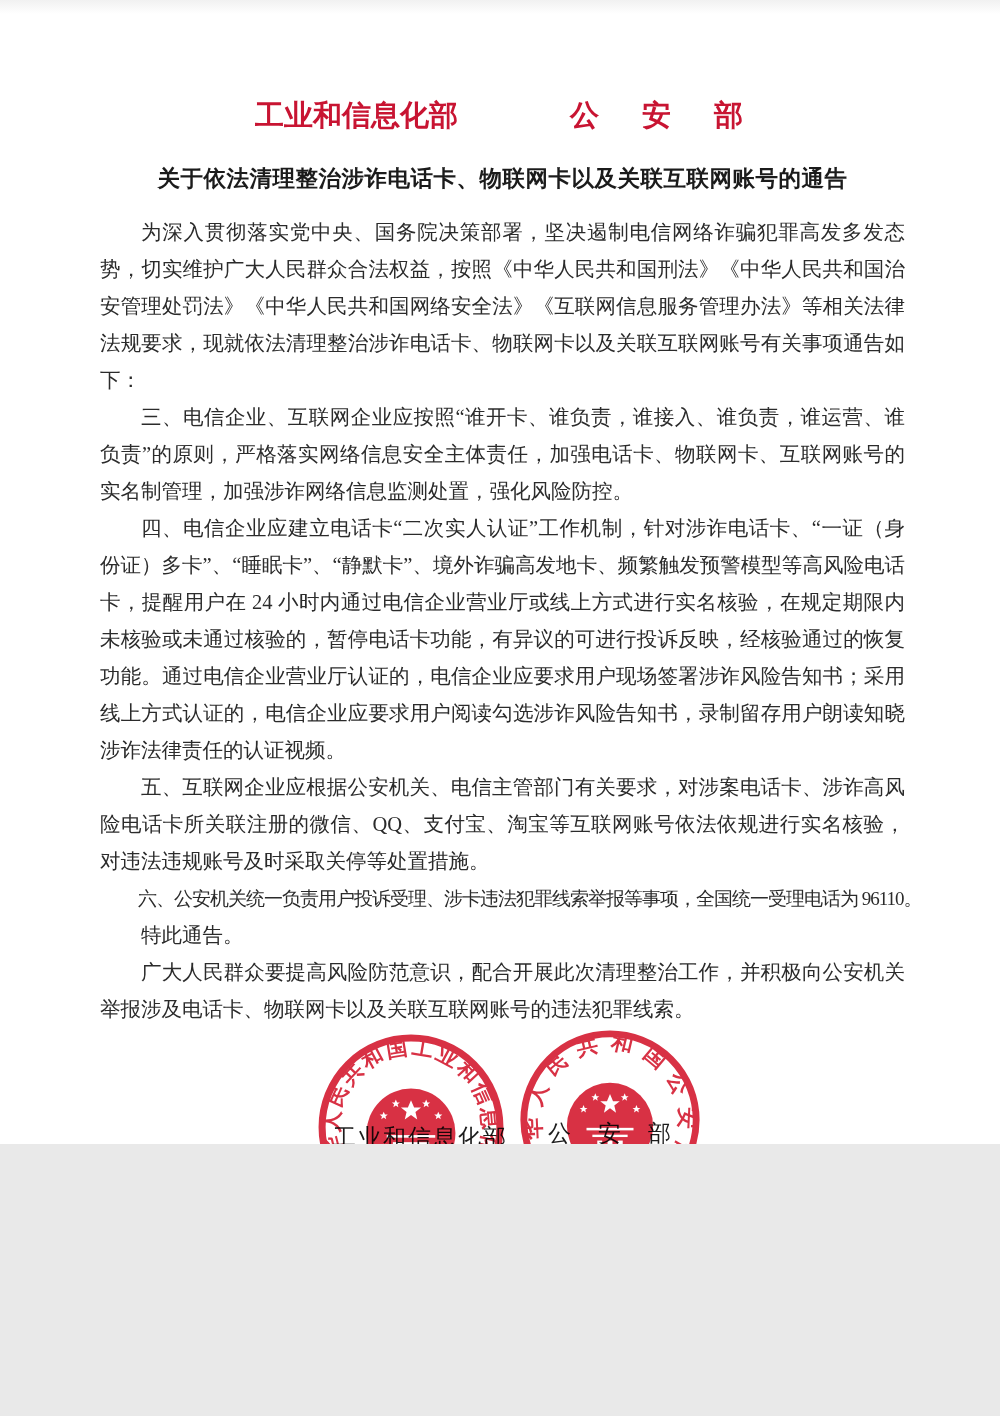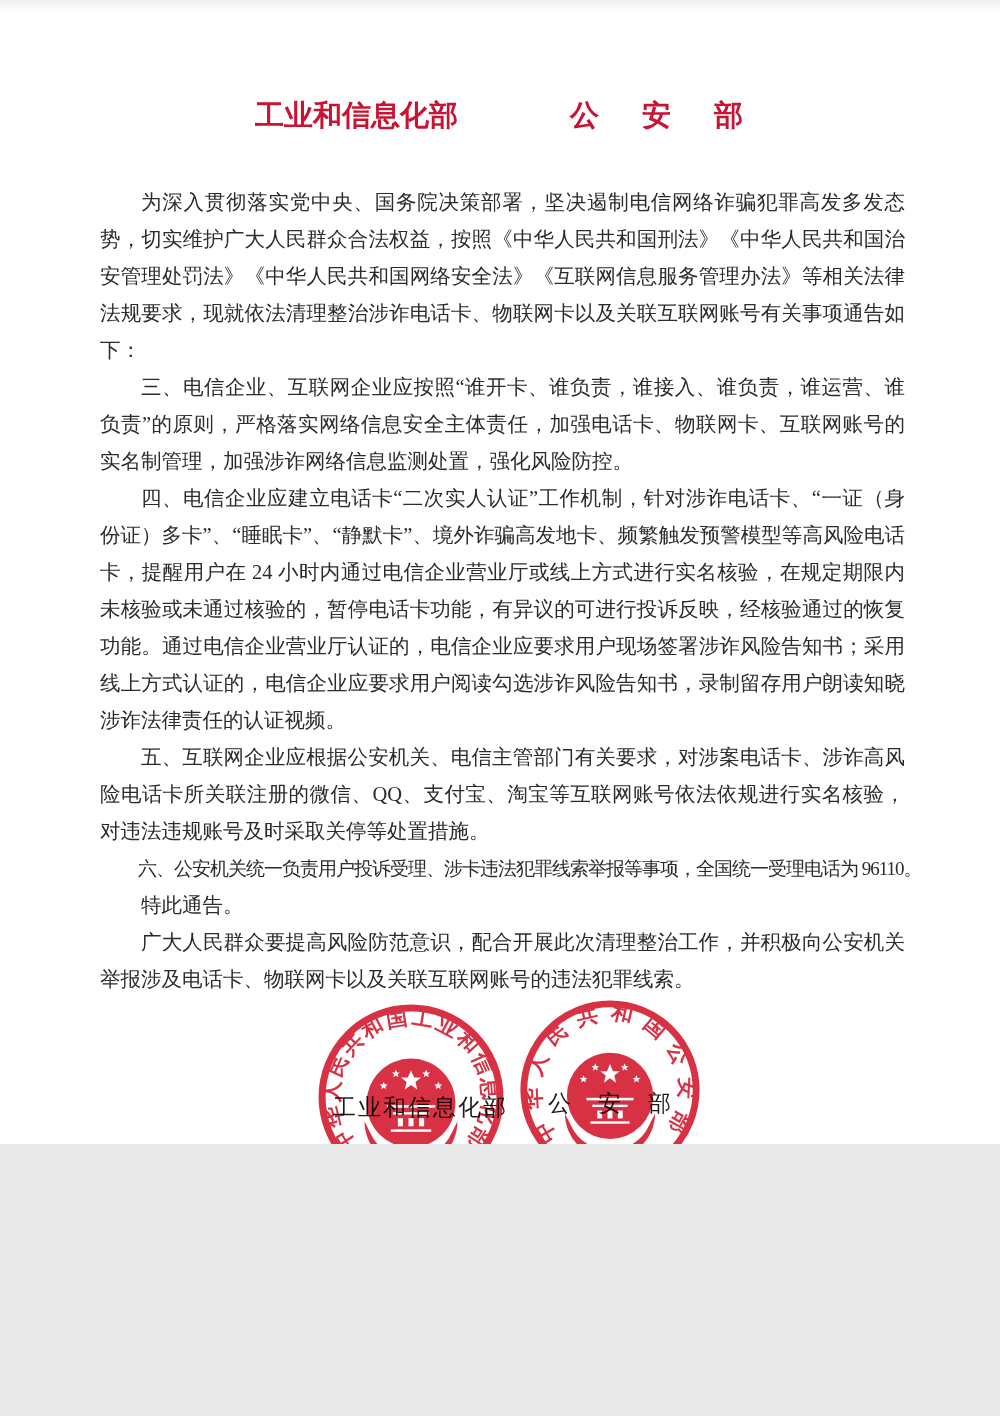--- a/index.html
+++ b/index.html
@@ -44,21 +44,21 @@
     text-align: center;
     font-size: 22.5px;
     font-weight: bold;
     color: #1b1b1b;
     letter-spacing: 0.5px;
     white-space: nowrap;
   }
 
   
   .body-text {
-    margin-top: 48px;
+    margin-top: 20px;
     font-size: 20.5px;
     line-height: 37px;
     text-align: justify;
     color: #2b2b2b;
   }
   .body-text p {
     text-indent: 2em;
     margin: 0;
   }
   .body-text p.tight {
@@ -101,20 +101,21 @@
 <body>
 
 <div class="page">
   <div class="content">
 
     <div class="red-header">
       <span class="left">工业和信息化部</span>
       <span class="right">公　安　部</span>
     </div>
 
+    <div class="doc-title">关于依法清理整治涉诈电话卡、物联网卡以及关联互联网账号的通告</div>
 
     <div class="body-text">
       <p>为深入贯彻落实党中央、国务院决策部署，坚决遏制电信网络诈骗犯罪高发多发态势，切实维护广大人民群众合法权益，按照《中华人民共和国刑法》《中华人民共和国治安管理处罚法》《中华人民共和国网络安全法》《互联网信息服务管理办法》等相关法律法规要求，现就依法清理整治涉诈电话卡、物联网卡以及关联互联网账号有关事项通告如下：</p>
       <p>三、电信企业、互联网企业应按照“谁开卡、谁负责，谁接入、谁负责，谁运营、谁负责”的原则，严格落实网络信息安全主体责任，加强电话卡、物联网卡、互联网账号的实名制管理，加强涉诈网络信息监测处置，强化风险防控。</p>
       <p>四、电信企业应建立电话卡“二次实人认证”工作机制，针对涉诈电话卡、“一证（身份证）多卡”、“睡眠卡”、“静默卡”、境外诈骗高发地卡、频繁触发预警模型等高风险电话卡，提醒用户在 24 小时内通过电信企业营业厅或线上方式进行实名核验，在规定期限内未核验或未通过核验的，暂停电话卡功能，有异议的可进行投诉反映，经核验通过的恢复功能。通过电信企业营业厅认证的，电信企业应要求用户现场签署涉诈风险告知书；采用线上方式认证的，电信企业应要求用户阅读勾选涉诈风险告知书，录制留存用户朗读知晓涉诈法律责任的认证视频。</p>
       <p>五、互联网企业应根据公安机关、电信主管部门有关要求，对涉案电话卡、涉诈高风险电话卡所关联注册的微信、QQ、支付宝、淘宝等互联网账号依法依规进行实名核验，对违法违规账号及时采取关停等处置措施。</p>
       <p class="tight">六、公安机关统一负责用户投诉受理、涉卡违法犯罪线索举报等事项，全国统一受理电话为 96110。</p>
       <p>特此通告。</p>
       <p>广大人民群众要提高风险防范意识，配合开展此次清理整治工作，并积极向公安机关举报涉及电话卡、物联网卡以及关联互联网账号的违法犯罪线索。</p>
     </div>

